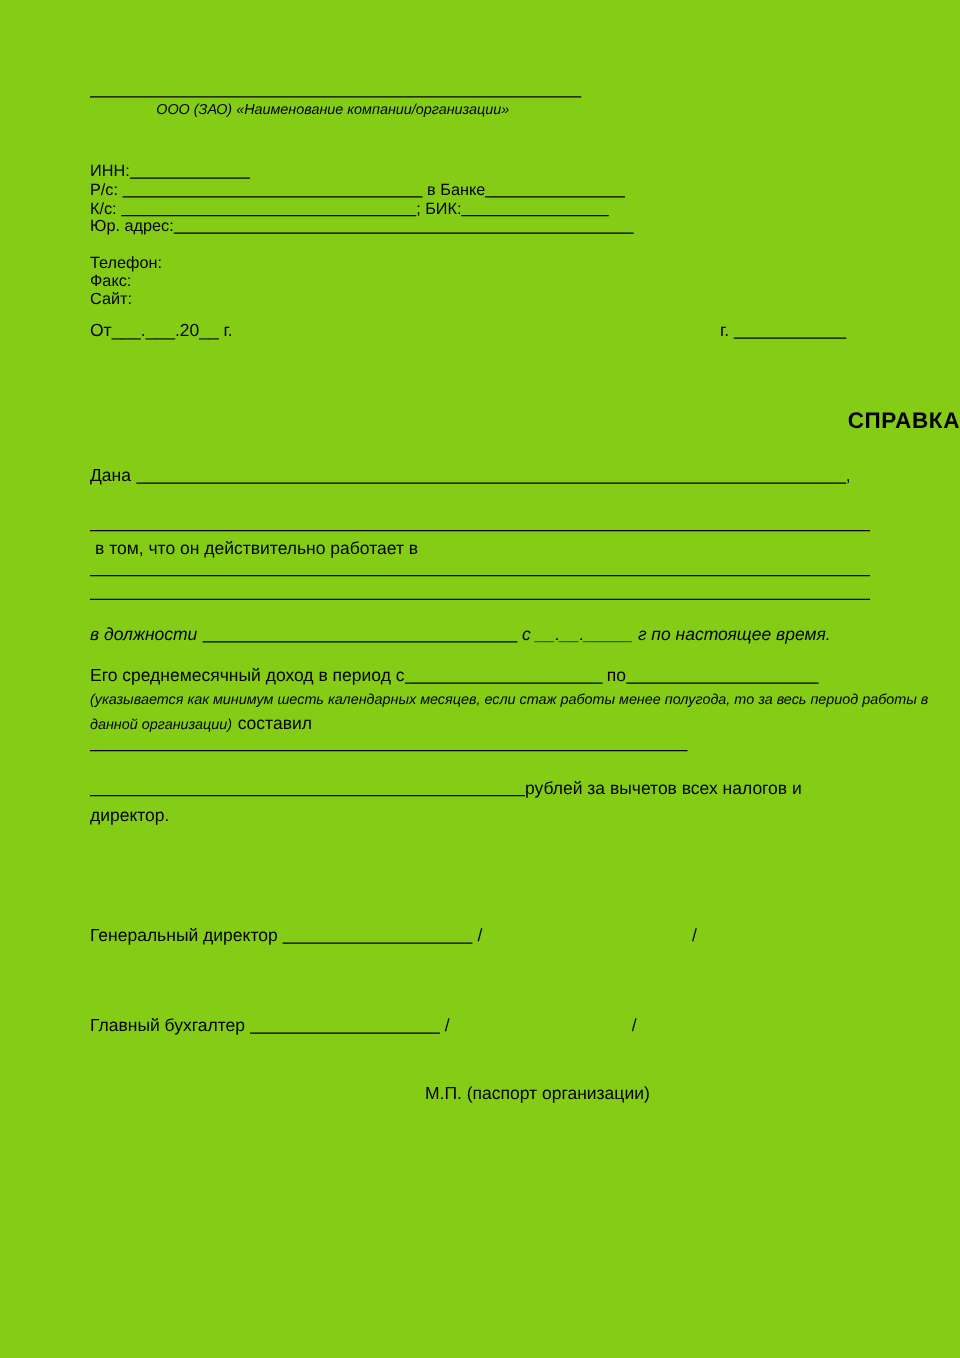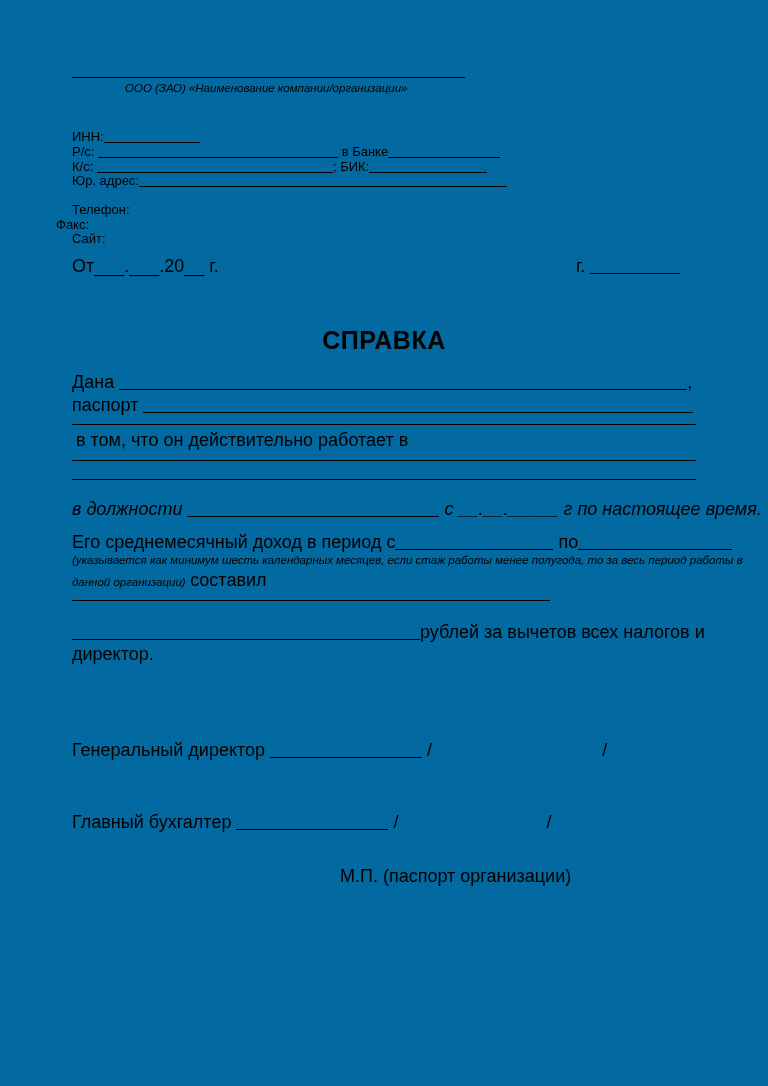--- a/index.html
+++ b/index.html
@@ -1,31 +1,31 @@
 <!DOCTYPE html>
 <html><head>
 <meta charset="utf-8">
 <style>
   html, body { margin: 0; padding: 0; background: #ffffff; }
   .page {
     position: relative;
     width: 768px;
     height: 1086px;
-    background: #0369a1;
+    background: #84cc16;
     color: #000000;
     font-family: "Liberation Sans", sans-serif;
     overflow: hidden;
   }
   .abs { position: absolute; white-space: nowrap; }
   .f13 { font-size: 13px; }
-  .f15 { font-size: 18px; }
+  .f15 { font-size: 14px; }
   .italic-small { font-size: 11.5px; font-style: italic; }
   .title {
-    left: 0; width: 768px; text-align: center;
-    font-size: 25px; font-weight: bold; letter-spacing: 0.5px;
+    left: 0; width: 768px; text-align: right;
+    font-size: 18px; font-weight: bold; letter-spacing: 0.5px;
   }
   .ul {
     display: inline-block;
     height: 13px;
     border-bottom: 1px solid #000;
     vertical-align: -2px;
   }
   .hline {
     position: absolute;
     left: 72px; width: 624px;
@@ -56,40 +56,36 @@
     <span>К/с:</span>
     <span class="ul" style="width:236px;"></span><span>; БИК:</span><span class="ul" style="width:118px;"></span>
   </div>
 
   <div class="abs f13" style="top:173px; left:72px;">
     <span>Юр. адрес:</span><span class="ul" style="width:368px;"></span>
   </div>
 
 
   <div class="abs f13" style="top:202px; left:72px;">Телефон:</div>
-  <div class="abs f13" style="top:217px; left:56px;">Факс:</div>
+  <div class="abs f13" style="top:217px; left:72px;">Факс:</div>
   <div class="abs f13" style="top:231px; left:72px;">Сайт:</div>
 
   <div class="abs f15" style="top:256px; left:72px;">От___.___.20__ г.</div>
   <div class="abs f15" style="top:256px; left:576px;">
     <span>г.</span>
     <span class="ul" style="width:90px;"></span>
   </div>
 
   <div class="abs title" style="top:326px;">СПРАВКА</div>
 
   <div class="abs f15" style="top:372px; left:72px;">
     <span>Дана</span>
     <span class="ul" style="width:568px;"></span><span>,</span>
   </div>
 
-  <div class="abs f15" style="top:395px; left:72px;">
-    <span>паспорт</span>
-    <span class="ul" style="width:550px;"></span>
-  </div>
 
   <div class="hline" style="top:424px;"></div>
 
   <div class="abs f15" style="top:430px; left:76px;">в том, что он действительно работает в</div>
 
   <div class="hline" style="top:460px;"></div>
   <div class="hline" style="top:479px;"></div>
 
   <div class="abs f15" style="top:499px; left:72px;font-style:italic;">
     <span>в должности</span>

